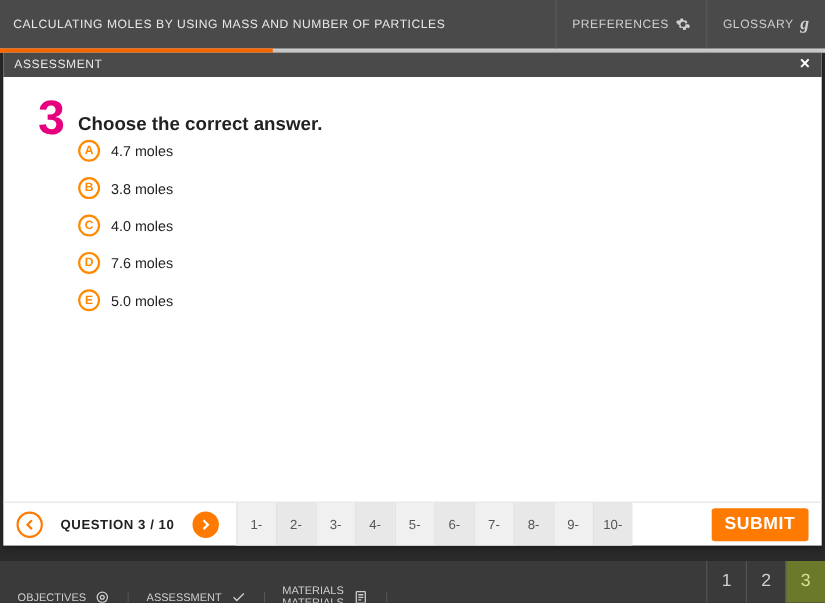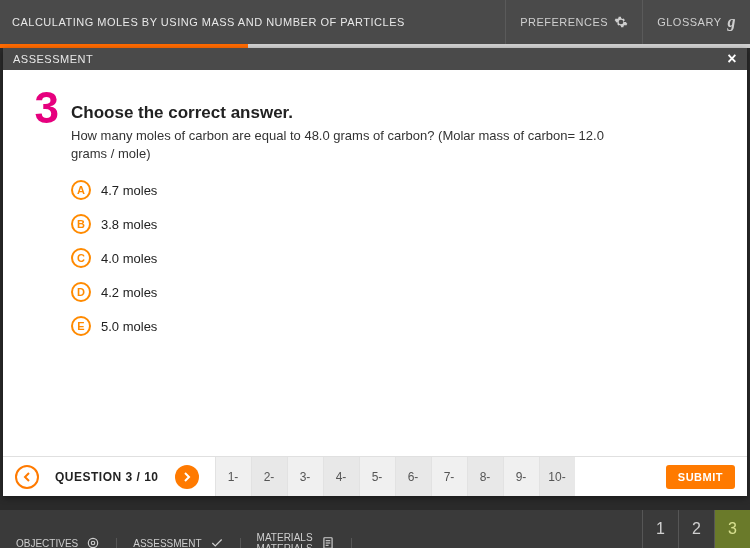--- a/index.html
+++ b/index.html
@@ -32,21 +32,21 @@
   .choice-text { font-size: 13px; color: #222; }
 
   .qnav { height: 40px; display: flex; align-items: center; border-top: 1px solid #e0e0e0; padding: 0 12px; gap: 8px; }
   .nav-arrow { width: 24px; height: 24px; border-radius: 50%; display: flex; align-items: center; justify-content: center; cursor: pointer; font-size: 12px; font-weight: bold; }
   .nav-arrow.prev { background: #fff; border: 2px solid #ff7a00; color: #ff7a00; }
   .nav-arrow.next { background: #ff7a00; color: #fff; }
   .qcounter { font-size: 12px; font-weight: bold; color: #222; letter-spacing: 0.5px; margin: 0 8px; }
   .tab-row { flex: 1; display: flex; align-items: stretch; height: 100%; margin-left: 8px; }
   .qtab { flex: 0 0 36px; display: flex; align-items: center; justify-content: center; font-size: 12px; color: #555; background: #f0f0f0; border-left: 1px solid #e2e2e2; cursor: pointer; }
   .qtab:nth-child(even) { background: #e8e8e8; }
-  .submit-btn { background: #ff7a00; color: #fff; font-size: 11px; font-weight: bold; padding: 6px 12px; border-radius: 3px; cursor: pointer; letter-spacing: 0.5px; }
+  .submit-btn { background: #ff7a00; color: #fff; font-size: 16px; font-weight: bold; padding: 6px 12px; border-radius: 3px; cursor: pointer; letter-spacing: 0.5px; }
 
   .bottombar { position: absolute; left: 0; right: 0; bottom: 0; height: 38px; background: #3a3a3a; display: flex; align-items: stretch; color: #cfcfcf; font-size: 10px; }
   .bottom-tab { display: flex; align-items: center; gap: 8px; padding: 0 16px; border-right: 1px solid #565656; cursor: pointer; margin-top: 28px; }
   .bottom-tab svg { width: 14px; height: 14px; fill: none; stroke: #cfcfcf; stroke-width: 2; }
   .bottom-tab .two-line { line-height: 11px; }
   .bottom-spacer { flex: 1; }
   .page-no { width: 36px; display: flex; align-items: center; justify-content: center; font-size: 16px; border-left: 1px solid #565656; cursor: pointer; color: #cfcfcf; }
   .page-no.active { background: #6a7a2a; color: #d8e090; }
 </style>
 </head>
@@ -76,37 +76,36 @@
     <div class="panel-header">
       <span>ASSESSMENT</span>
       <span class="spacer"></span>
       <span class="close-x">×</span>
     </div>
 
     <div class="question-body">
       <div class="qnum">3</div>
       <div class="qcontent">
         <div class="qtitle">Choose the correct answer.</div>
-        <div class="qtext">How many moles of carbon are equal to 48.0 grams of carbon? (Molar mass of carbon= 12.0 grams / mole)</div>
         <div class="choices">
           <div class="choice">
             <div class="choice-letter">A</div>
             <div class="choice-text">4.7 moles</div>
           </div>
           <div class="choice">
             <div class="choice-letter">B</div>
             <div class="choice-text">3.8 moles</div>
           </div>
           <div class="choice">
             <div class="choice-letter">C</div>
             <div class="choice-text">4.0 moles</div>
           </div>
           <div class="choice">
             <div class="choice-letter">D</div>
-            <div class="choice-text">4.2 moles</div>
+            <div class="choice-text">7.6 moles</div>
           </div>
           <div class="choice">
             <div class="choice-letter">E</div>
             <div class="choice-text">5.0 moles</div>
           </div>
         </div>
       </div>
     </div>
 
     <div class="qnav">

